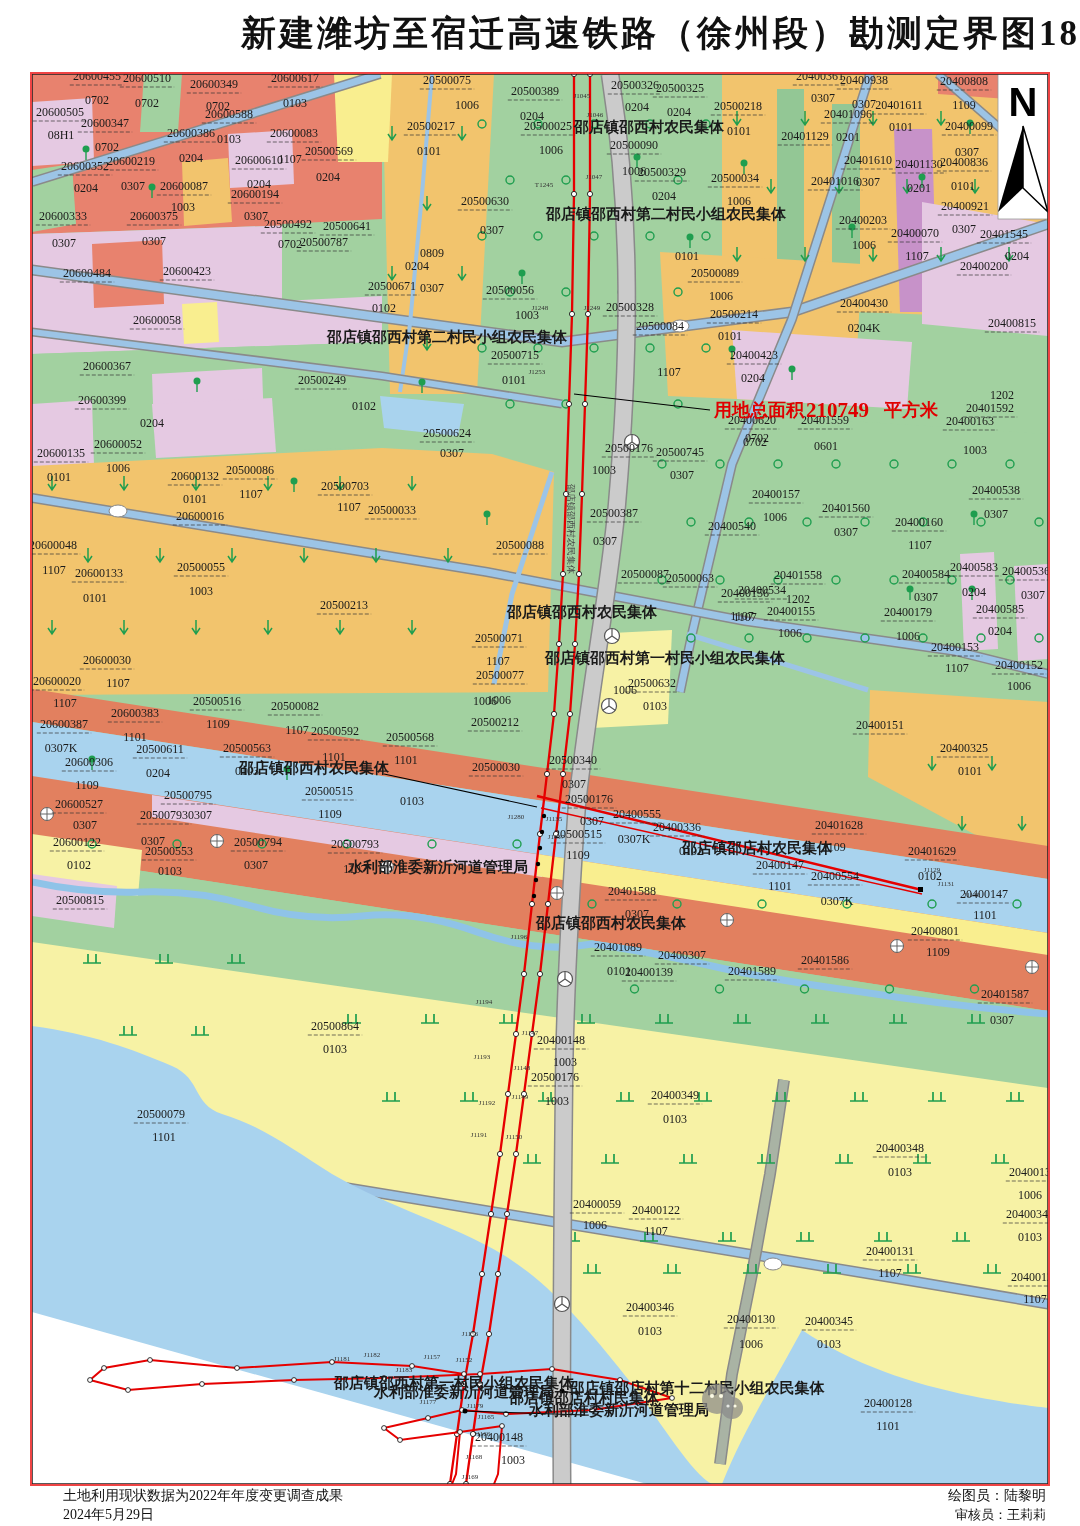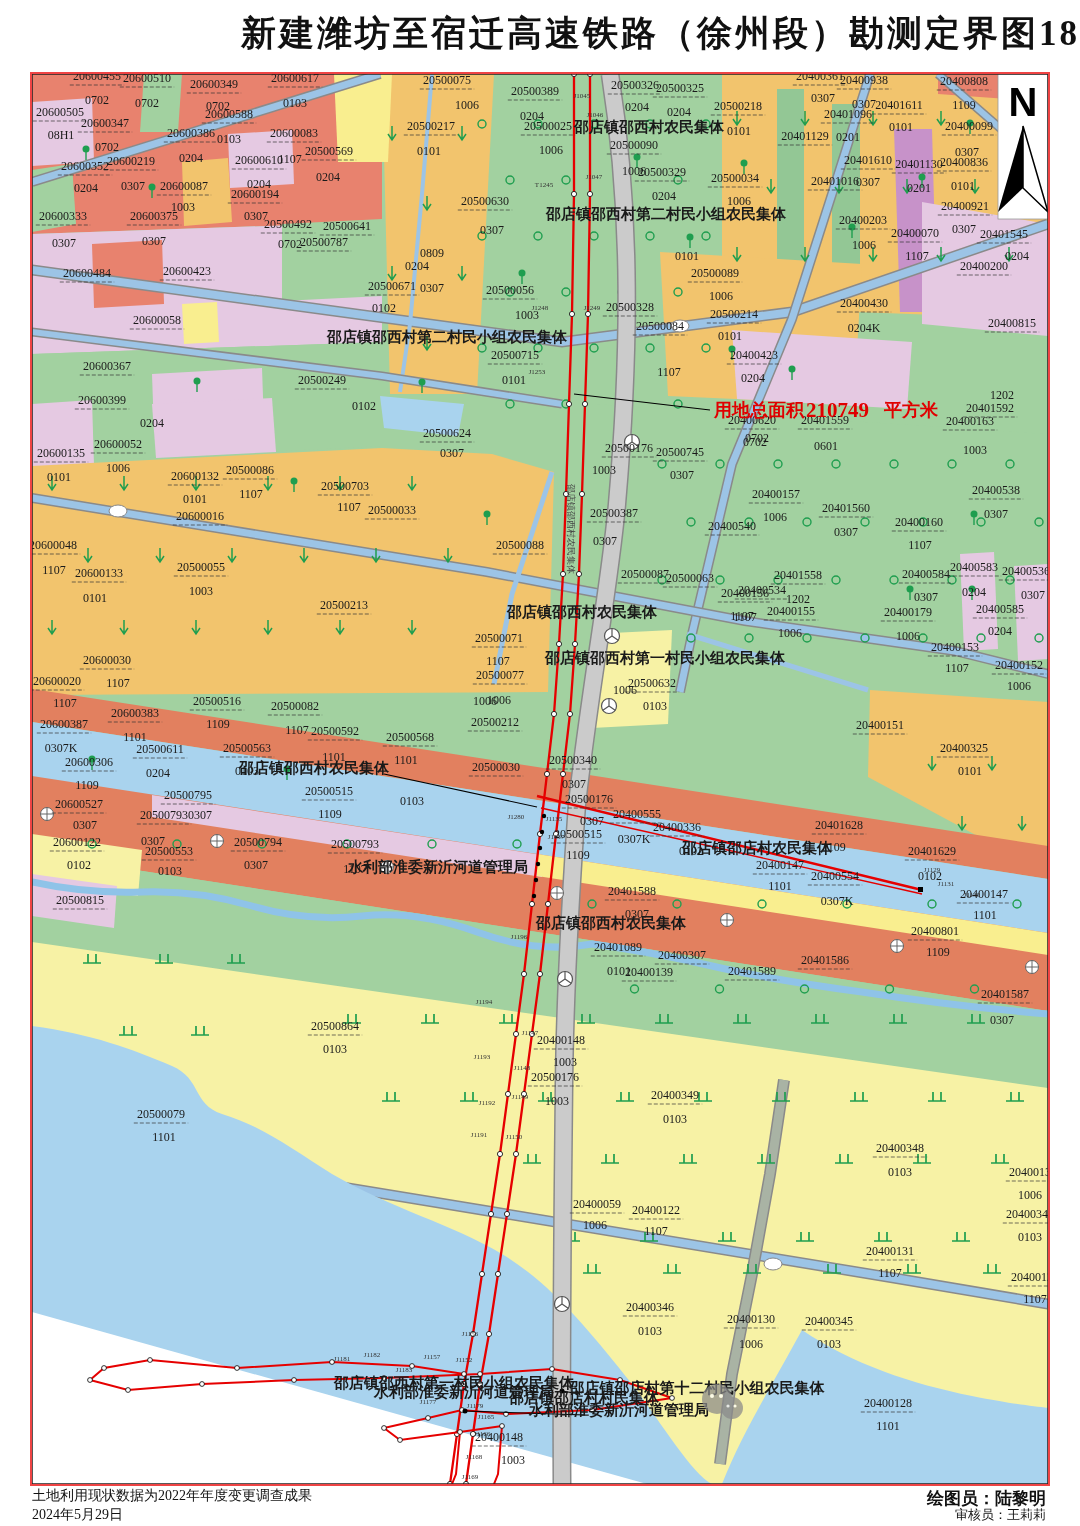--- a/index.html
+++ b/index.html
@@ -6,26 +6,26 @@
     font-family:"Liberation Serif",serif;}
   #page{position:relative;width:1080px;height:1526px;background:#fff;}
   #title{position:absolute;left:0;top:10px;width:1080px;text-align:right;
     font-size:35px;font-weight:bold;letter-spacing:3px;color:#111;}
   #mapbox{position:absolute;left:30px;top:72px;width:1016px;height:1410px;
     border:2px solid #ef4444;box-sizing:content-box;background:#a2d1a0;}
   #mapbox svg{display:block;}
   #watermark{position:absolute;left:700px;top:1382px;display:flex;align-items:center;
     gap:8px;color:#8a8a8a;opacity:.72;z-index:6;pointer-events:none;}
   #watermark span{font-family:"Liberation Sans",sans-serif;font-size:30px;font-weight:bold;}
-  .fnote{position:absolute;color:#111;}
+  .fnote{position:absolute;color:#111;margin-left:31px;}
   #f-src{left:32px;top:1487px;font-size:14px;}
   #f-date{left:32px;top:1506px;font-size:14px;}
   #f-scale{left:0;top:1483px;width:1080px;text-align:center;
     font-family:"Liberation Sans",sans-serif;font-size:28px;color:#000;}
-  #f-draft{right:34px;top:1487px;font-size:17px;text-align:right;font-weight:bold;}
+  #f-draft{right:34px;top:1487px;font-size:14px;text-align:right;}
   #f-review{right:34px;top:1506px;font-size:13px;text-align:center;}
 </style>
 </head>
 <body>
 
 <div id="page">
   <div id="title">新建潍坊至宿迁高速铁路（徐州段）勘测定界图18</div>
 
   <div id="mapbox">
     <svg id="mapsvg" width="1016" height="1410" viewBox="0 0 1016 1410">

